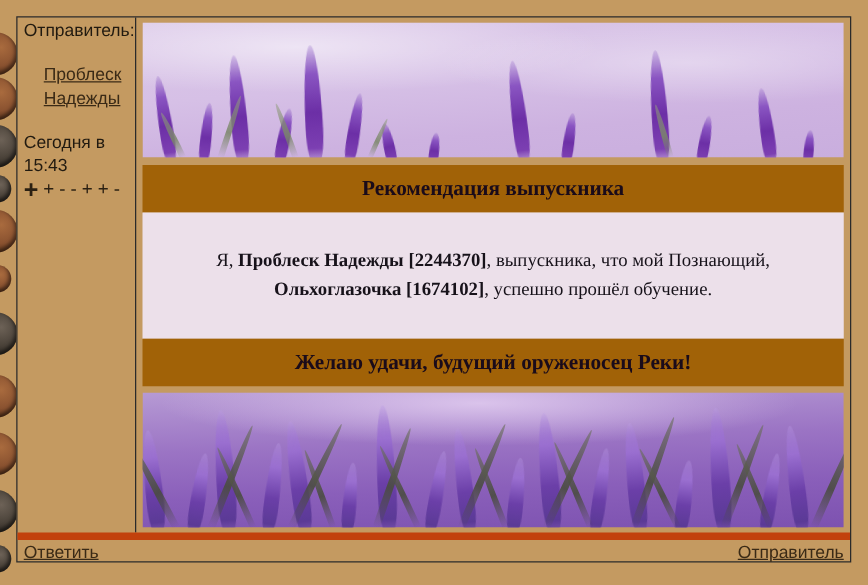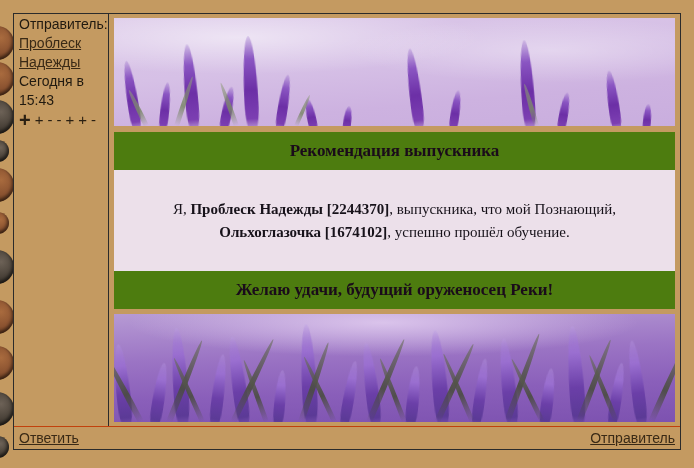--- a/index.html
+++ b/index.html
@@ -84,21 +84,21 @@
     line-height: 19px;
   }
   #meta-column .meta-line { white-space: nowrap; }
   .meta-link {
     color: #3a2a16;
     text-decoration: underline;
     cursor: pointer;
     display: block;
     white-space: nowrap;
   }
-  #sender-link-wrap { margin: 0; }
+  #sender-link-wrap { margin: 16px; }
 
   #rating-row {
     margin-top: 3px;
     display: flex;
     align-items: center;
     gap: 4px;
     font-size: 15px;
     color: #2b2012;
     line-height: 14px;
   }
@@ -158,21 +158,21 @@
     position: absolute;
     bottom: 0;
     transform-origin: bottom center;
     border-radius: 50% 50% 0 0 / 90% 90% 0 0;
   }
   #img-top .leaf { background: linear-gradient(to top, rgba(110,120,95,0) 0%, rgba(122,134,104,.85) 40%, rgba(150,160,130,.5) 100%); }
   #img-bottom .leaf { background: linear-gradient(to top, rgba(60,60,55,0) 0%, rgba(74,76,64,.9) 40%, rgba(110,112,96,.6) 100%); }
 
   
   .banner {
-    background: #4d7c0f;
+    background: #a16207;
     color: #1a0b1a;
     font-family: "Liberation Serif", serif;
     font-weight: bold;
     font-size: 17px;
     text-align: center;
     display: flex;
     align-items: center;
     justify-content: center;
     box-sizing: border-box;
   }
@@ -195,21 +195,21 @@
     box-sizing: border-box;
   }
   #prose-block b { font-weight: bold; }
 
   .gap-line { flex: 0 0 5px; height: 5px; }
 
   
   #card-footer {
     flex: 0 0 23px;
     height: 23px;
-    border-top: 1px solid #c2410c;
+    border-top: 6px solid #c2410c;
     display: flex;
     align-items: center;
     justify-content: space-between;
     padding: 0 5px;
     box-sizing: border-box;
     font-size: 14px;
   }
   .footer-link {
     color: #3a2a16;
     text-decoration: underline;

